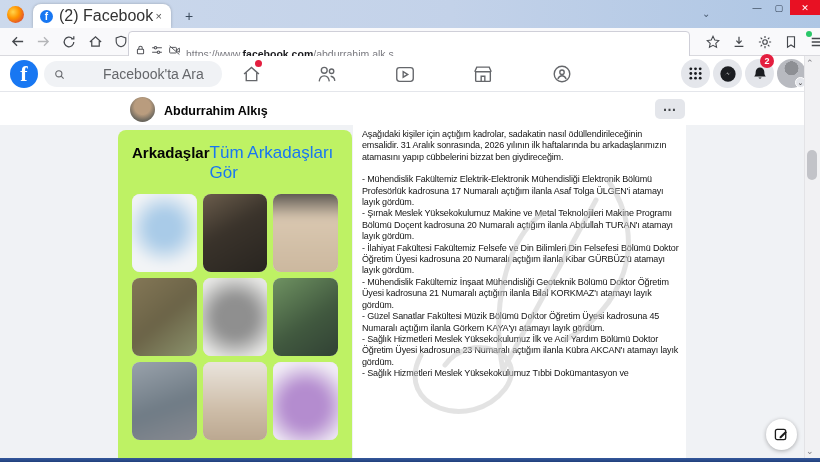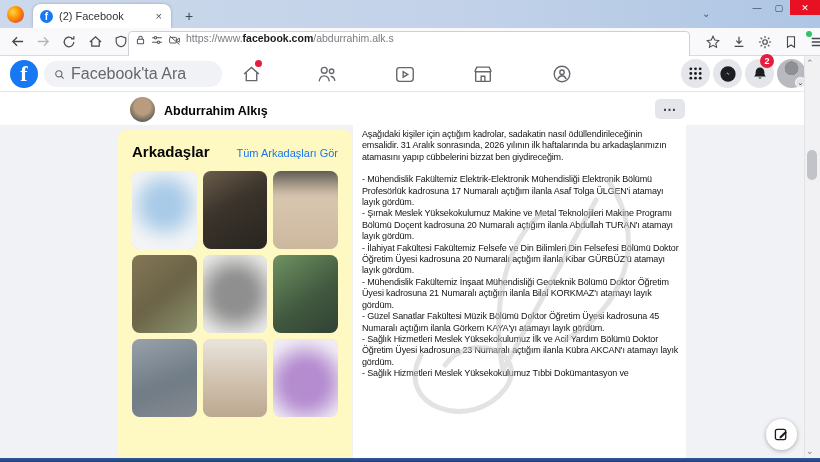--- a/index.html
+++ b/index.html
@@ -11,74 +11,74 @@
   
   #titlebar { left:0; top:0; width:820px; height:28px;
     background:linear-gradient(90deg,#ccd9ec 0%,#c3d2e9 55%,#aec6e4 100%); }
   .fx-logo { left:7px; top:6px; width:17px; height:17px; border-radius:50%;
     background:radial-gradient(circle at 35% 35%, #ffd54d 0%, #ff9500 40%, #e3562a 75%, #c43e1c 100%); }
   #tab { left:33px; top:4px; width:138px; height:24px; background:#fff;
     border-radius:8px 8px 0 0; display:flex; align-items:center; padding:0 7px;
     box-shadow:0 0 3px rgba(0,0,0,.25); }
   .favicon { width:13px; height:13px; border-radius:50%; background:#1877f2; color:#fff;
     font-size:10px; font-weight:bold; display:flex; align-items:center; justify-content:center; flex:0 0 auto; }
-  #tab-title { font-size:11px; color:#333; margin-left:6px; flex:1; white-space:nowrap; overflow:hidden; }
+  #tab-title { font-size:16px; color:#333; margin-left:6px; flex:1; white-space:nowrap; overflow:hidden; }
   #tab-close { font-size:11px; color:#555; padding:0 2px; cursor:default; }
   #newtab { left:180px; top:7px; font-size:14px; color:#3a4a5c; width:18px; height:18px;
     text-align:center; line-height:18px; }
   #tabs-chevron { left:702px; top:8px; color:#4a5b70; }
   .winbtn { top:0; height:15px; display:flex; align-items:center; justify-content:center;
     font-size:9px; color:#2d3b4e; }
   #btn-min { left:746px; width:22px; }
   #btn-max { left:768px; width:22px; }
   #btn-close { left:790px; width:30px; background:#e81123; color:#fff; }
 
   #toolbar { left:0; top:28px; width:820px; height:28px; background:#f9f9fb;
     border-bottom:1px solid #d9d9de; display:flex; align-items:center; }
   .tbicon { width:26px; height:22px; display:flex; align-items:center; justify-content:center; color:#45484d; }
   .tbicon.dim { opacity:.38; }
   #urlbar { left:128px; top:31px; width:562px; height:30px; background:#fff;
-    border:1px solid #cfcfd8; border-radius:4px; display:flex; align-items:flex-start; padding:0 6px; gap:5px; }
+    border:1px solid #cfcfd8; border-radius:4px; display:flex; align-items:flex-end; padding:0 6px; gap:5px; }
   #url-text { font-size:10.5px; color:#7a7a80; white-space:nowrap; overflow:hidden; }
   #url-text b { color:#1b1b1f; font-weight:700; }
   .tb-right { position:absolute; top:31px; display:flex; }
   .menu-dot { position:absolute; left:806px; top:31px; width:6px; height:6px; border-radius:50%; background:#2ac769; }
 
   
   #fb-header { left:0; top:56px; width:820px; height:36px; background:#fff;
     border-bottom:1px solid #e4e6eb; }
   #fb-logo { left:10px; top:60px; width:28px; height:28px; border-radius:50%; background:#1877f2;
     color:#fff; font-size:22px; font-weight:bold; text-align:center; line-height:27px; font-family:"Liberation Serif",serif; }
   #fb-search { left:44px; top:61px; width:178px; height:26px; background:#f0f2f5; border-radius:13px;
     display:flex; align-items:center; padding:0 10px; gap:6px; }
-  #fb-search span { font-size:16px; color:#65676b; }
+  #fb-search span { font-size:14px; color:#65676b;margin-left:32px; }
   .navtab { top:61px; width:48px; height:26px; display:flex; align-items:center; justify-content:center; color:#65676b; }
   .reddot { position:absolute; width:7px; height:7px; border-radius:50%; background:#e41e3f; }
   .hcircle { top:59px; width:29px; height:29px; border-radius:50%; background:#e4e6eb;
     display:flex; align-items:center; justify-content:center; color:#050505; }
   #bell-badge { left:760px; top:54px; min-width:14px; height:14px; border-radius:8px; background:#e41e3f;
     color:#fff; font-size:9px; font-weight:bold; text-align:center; line-height:14px; padding:0 3px; }
   #avatar-chip { background:radial-gradient(circle at 50% 32%, #8d8f94 0 28%, #b8bac0 29% 100%); overflow:hidden; }
   #avatar-chevron { left:795px; top:77px; width:11px; height:11px; border-radius:50%; background:#e4e6eb;
     border:1px solid #fff; font-size:7px; color:#333; text-align:center; line-height:10px; }
 
   
   #profile-bar { left:0; top:92px; width:804px; height:33px; background:#fff; }
   #profile-avatar { left:130px; top:97px; width:25px; height:25px; border-radius:50%;
     background:radial-gradient(circle at 50% 38%, #b99c7e 0 40%, #6f6a60 70%, #46443d 100%); }
   #profile-name { left:164px; top:104px; font-size:12.5px; font-weight:600; color:#050505; }
   #more-btn { left:655px; top:99px; width:30px; height:20px; background:#e4e6eb; border-radius:5px;
     text-align:center; line-height:14px; font-size:14px; font-weight:bold; color:#44474b; letter-spacing:1px; }
 
   
-  #friends-card { left:118px; top:130px; width:234px; height:332px; background:#fef9c3;
+  #friends-card { left:118px; top:130px; width:234px; height:332px; background:#bef264;
     border-radius:8px 8px 0 0; padding:13px 14px; }
   #friends-head { display:flex; justify-content:space-between; align-items:baseline; }
   #friends-title { font-size:15px; font-weight:700; color:#050505; }
-  #friends-seeall { font-size:11px; color:#1876f2; }
+  #friends-seeall { font-size:17px; color:#1876f2; }
   #friends-count { font-size:11px; color:#65676b; margin-top:3px; }
   #friends-grid { margin-top:11px; display:grid; grid-template-columns:repeat(3,1fr); gap:6px; }
   .tile { height:78px; border-radius:8px; overflow:hidden; position:relative; background:#ddd; }
   .tile > div { position:absolute; inset:-10px; filter:blur(5px); }
   .t1>div{background:radial-gradient(circle at 50% 45%, #a9cbe8 0 22%, #f2f4f6 55%);}
   .t2>div{background:linear-gradient(150deg,#7a6a56 0%,#3a332b 45%,#24211d 100%);}
   .t3>div{background:linear-gradient(180deg,#2f2f2f 0%,#d9c7b0 35%,#c9b59b 100%);}
   .t4>div{background:linear-gradient(140deg,#8a7c5a 0%,#6b6347 50%,#94a077 100%);}
   .t5>div{background:radial-gradient(circle at 50% 50%, #8f8f8f 0 30%, #e9e9e7 68%);}
   .t6>div{background:linear-gradient(145deg,#7aa06a 0%,#41593f 55%,#2c3a31 100%);}

